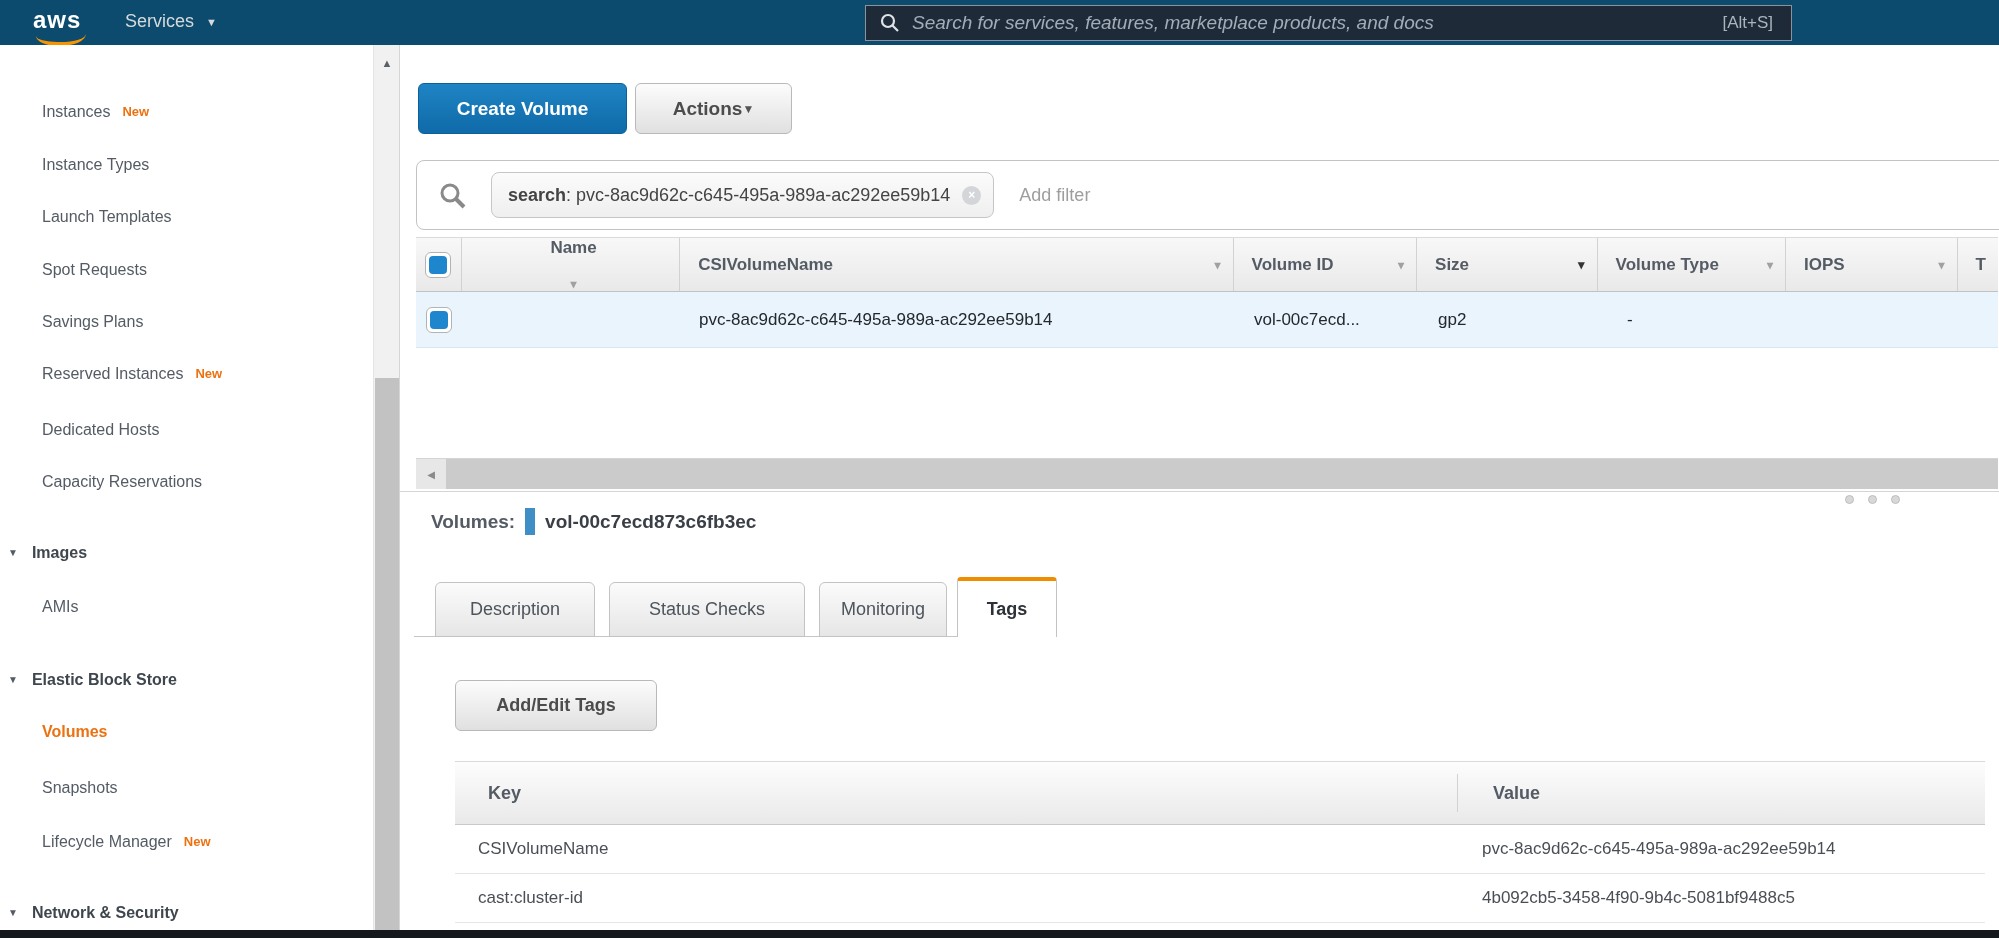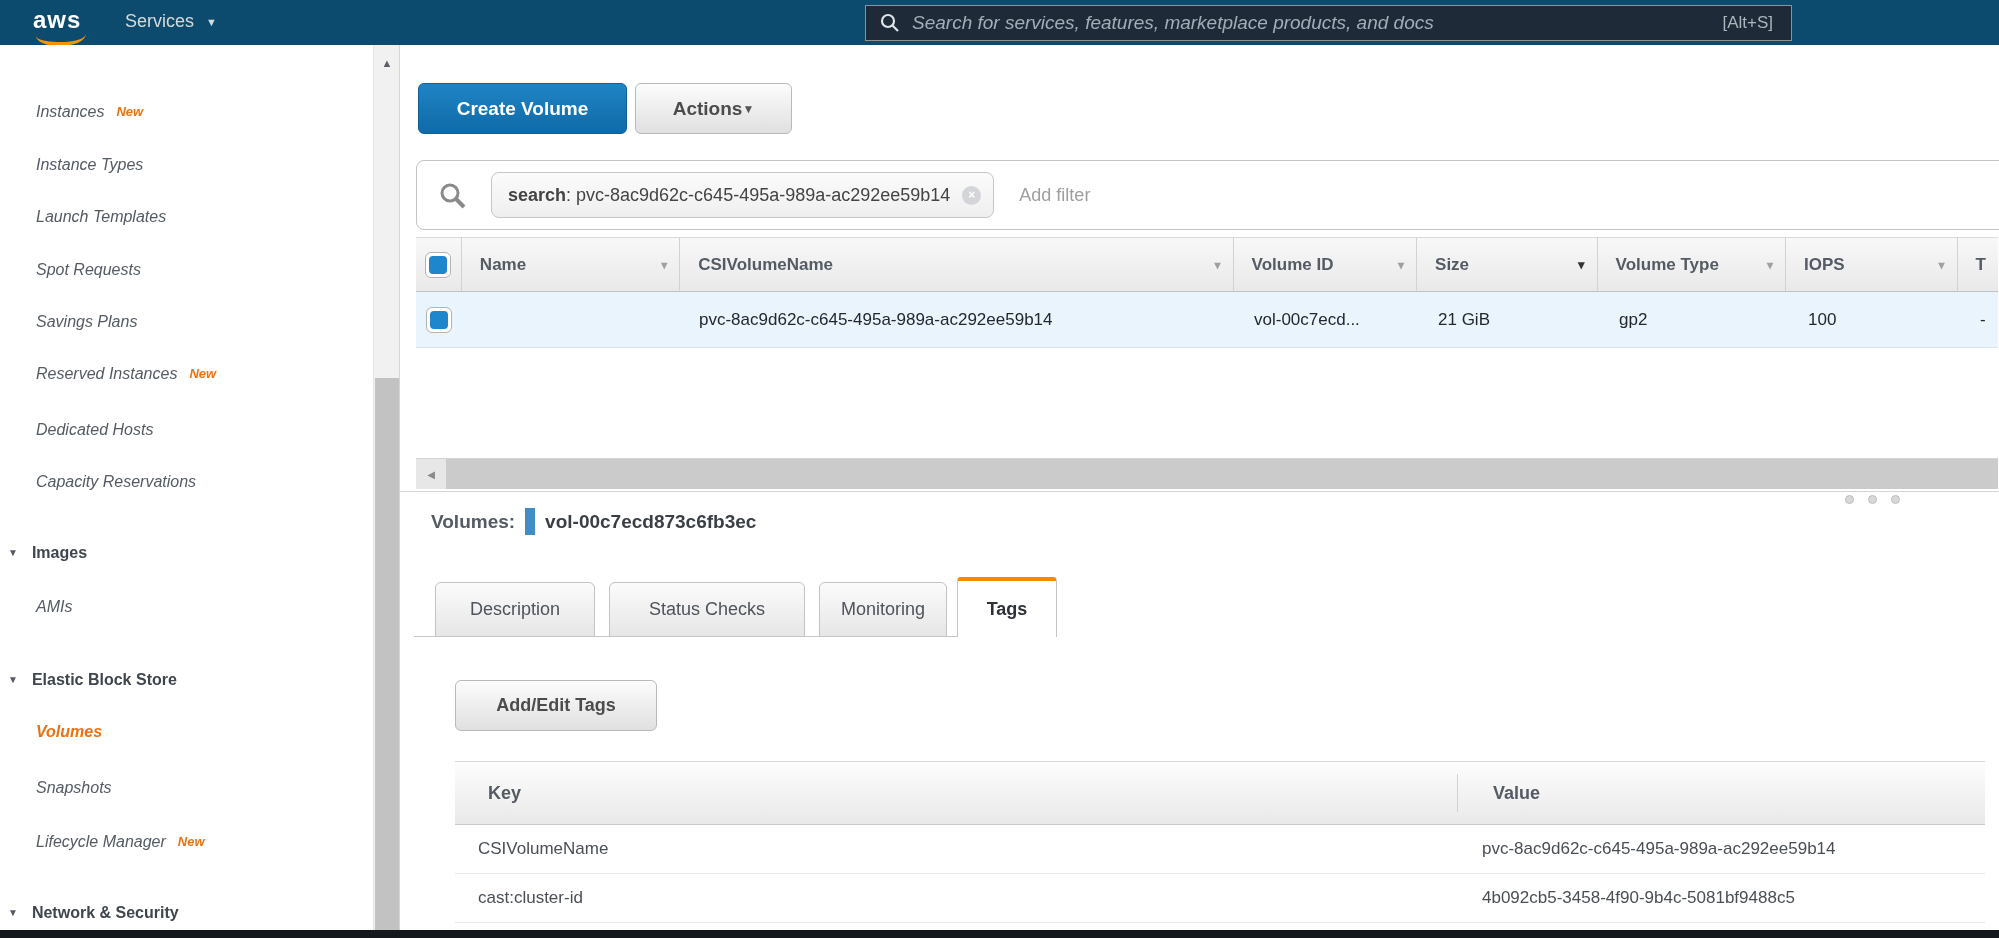--- a/index.html
+++ b/index.html
@@ -13,22 +13,22 @@
   #nav-services{left:125px;top:11px;color:#d5dbdb;font-size:18px;display:flex;align-items:center;gap:12px;cursor:pointer;}
   #nav-services .caret{font-size:11px;color:#d5dbdb;}
   #nav-search{left:865px;top:5px;width:925px;height:34px;background:#1f2a38;border:1px solid #88939e;
     display:flex;align-items:center;color:#95a0ab;}
   #nav-search svg{margin-left:14px;}
   #nav-search .ph{margin-left:12px;font-style:italic;font-size:19px;color:#a3adb8;}
   #nav-search .kbd{position:absolute;right:18px;font-size:17px;color:#aab4bd;font-style:normal;}
 
   
   #sidebar{left:0;top:45px;width:373px;height:885px;background:#fff;}
-  .side-item{position:absolute;left:36px;height:24px;line-height:24px;font-size:16px;color:#545b64;
-    display:flex;align-items:center;gap:12px;cursor:pointer;white-space:nowrap;font-style:italic;}
+  .side-item{position:absolute;left:42px;height:24px;line-height:24px;font-size:16px;color:#545b64;
+    display:flex;align-items:center;gap:12px;cursor:pointer;white-space:nowrap;}
   .side-item .badge{color:#ec7211;font-weight:bold;font-size:13px;}
   .side-header{position:absolute;left:8px;height:24px;line-height:24px;font-size:16px;color:#3f464e;font-weight:bold;
     display:flex;align-items:center;gap:14px;white-space:nowrap;}
   .side-header .tri{font-size:10px;color:#545b64;}
   .side-active{color:#ec7211 !important;font-weight:bold;}
 
   
   #vscroll{left:373px;top:45px;width:26px;height:885px;background:#f1f1f1;border-left:1px solid #e4e4e4;}
   #vscroll .up{position:absolute;top:12px;left:0;width:26px;text-align:center;font-size:11px;color:#5a6066;cursor:pointer;}
   #vscroll .thumb{position:absolute;left:1px;top:333px;width:25px;height:552px;background:#c2c2c2;cursor:pointer;}
@@ -61,21 +61,21 @@
   .vt-header{display:flex;height:53px;background:linear-gradient(#f8f8f8,#e9e9e9);
     border-top:1px solid #dadada;border-bottom:1px solid #c2c2c2;}
   .vt-header .cell{display:flex;align-items:center;justify-content:space-between;
     border-right:1px solid #d2d2d2;font-size:17px;font-weight:bold;color:#545b64;padding:0 12px 0 18px;box-sizing:border-box;}
   .vt-header .cell:last-child{border-right:none;}
   .sortc{font-size:12px;color:#a0a0a0;}
   .sortc.dark{font-size:13px;color:#333;}
   .vt-row{display:flex;height:55px;background:#e9f4fd;border-bottom:1px solid #d9e7f3;cursor:pointer;}
   .vt-row .cell{display:flex;align-items:center;font-size:17px;color:#24282e;padding:0 12px 0 18px;box-sizing:border-box;}
   .c-cb{width:46px;justify-content:center !important;padding:0 !important;}
-  .c-name{width:219px;}
+  .c-name{width:219px;flex-direction:column;}
   .c-csi{width:555px;}
   .c-vid{width:184px;}
   .c-size{width:181px;}
   .c-type{width:189px;}
   .c-iops{width:172px;}
   .c-t{flex:1;}
   .checkbox{width:24px;height:24px;border:1px solid #b3b3b3;border-radius:6px;background:#fff;
     display:flex;align-items:center;justify-content:center;cursor:pointer;}
   .checkbox .fill{width:18px;height:18px;border-radius:4px;background:#1e86cc;}
 
@@ -259,23 +259,21 @@
     </div>
     <div class="vt-row">
       <div class="cell c-cb">
         <span class="checkbox">
             <span class="fill"></span>
           </span>
       </div>
       <div class="cell c-name"></div>
       <div class="cell c-csi">pvc-8ac9d62c-c645-495a-989a-ac292ee59b14</div>
       <div class="cell c-vid">vol-00c7ecd...</div>
-      <div class="cell c-size">21 GiB</div>
       <div class="cell c-type">gp2</div>
-      <div class="cell c-iops">100</div>
       <div class="cell c-t">-</div>
     </div>
   </div>
 
   <div id="hscroll" class="abs">
     <div class="larr">◀</div>
     <div class="track"></div>
   </div>
   <div id="hdivider" class="abs"></div>
   <div id="dots" class="abs">

